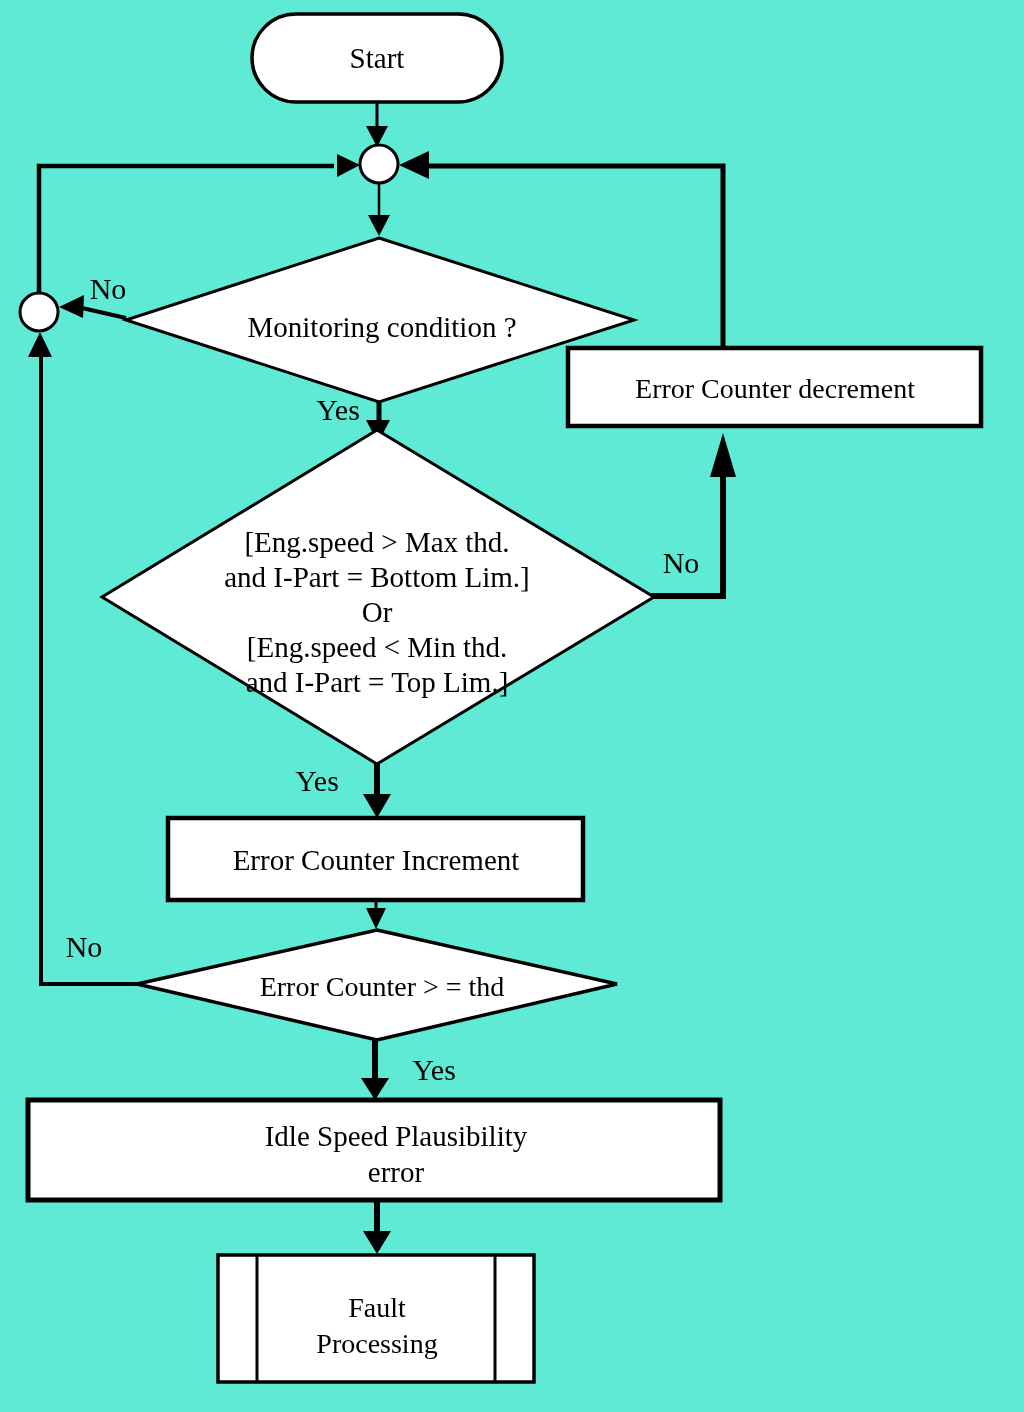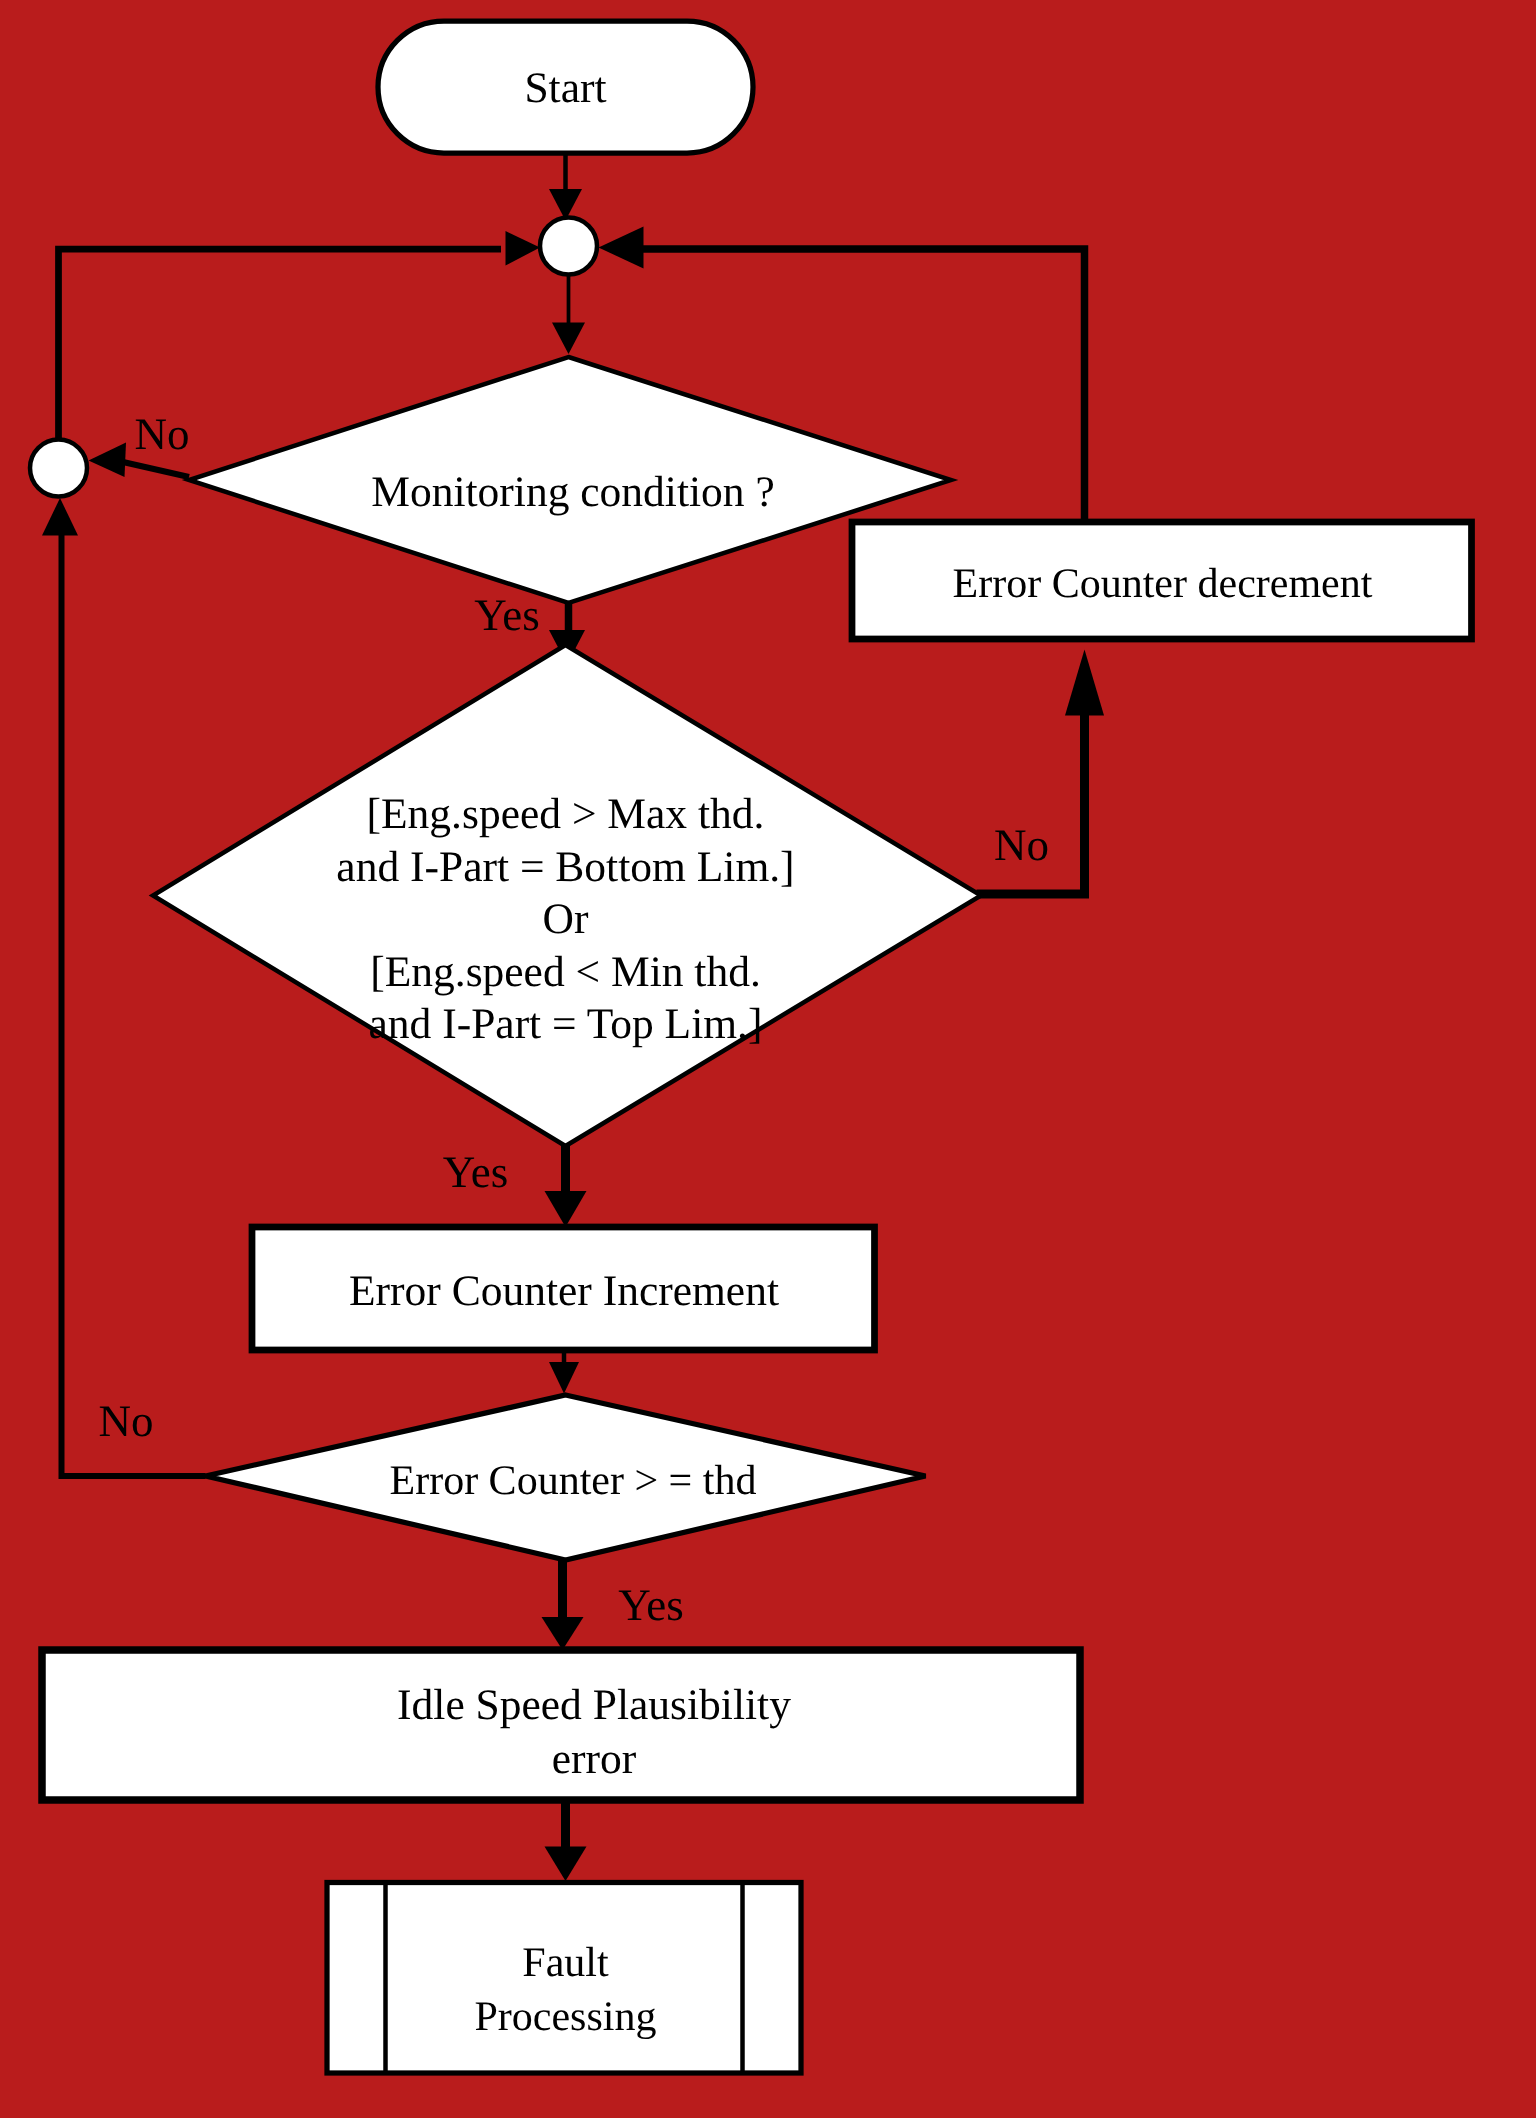--- a/index.html
+++ b/index.html
@@ -4,21 +4,21 @@
 <style>
   html, body {
     margin: 0;
     padding: 0;
     background: #ffffff;
   }
   .canvas {
     position: relative;
     width: 1024px;
     height: 1412px;
-    background: #b91c1c;
+    background: #5eead4;
     font-family: "Liberation Serif", "DejaVu Serif", serif;
   }
   svg { display: block; }
   .shape  { fill: #ffffff; stroke: #000000; }
   .edge   { fill: none;    stroke: #000000; }
   .arrow  { fill: #000000; stroke: none; }
   text    { fill: #000000; font-family: "Liberation Serif", "DejaVu Serif", serif; }
   .node-label  { font-size: 29px; }
   .node-label-sm { font-size: 28px; }
   .branch-label { font-size: 30px; }

